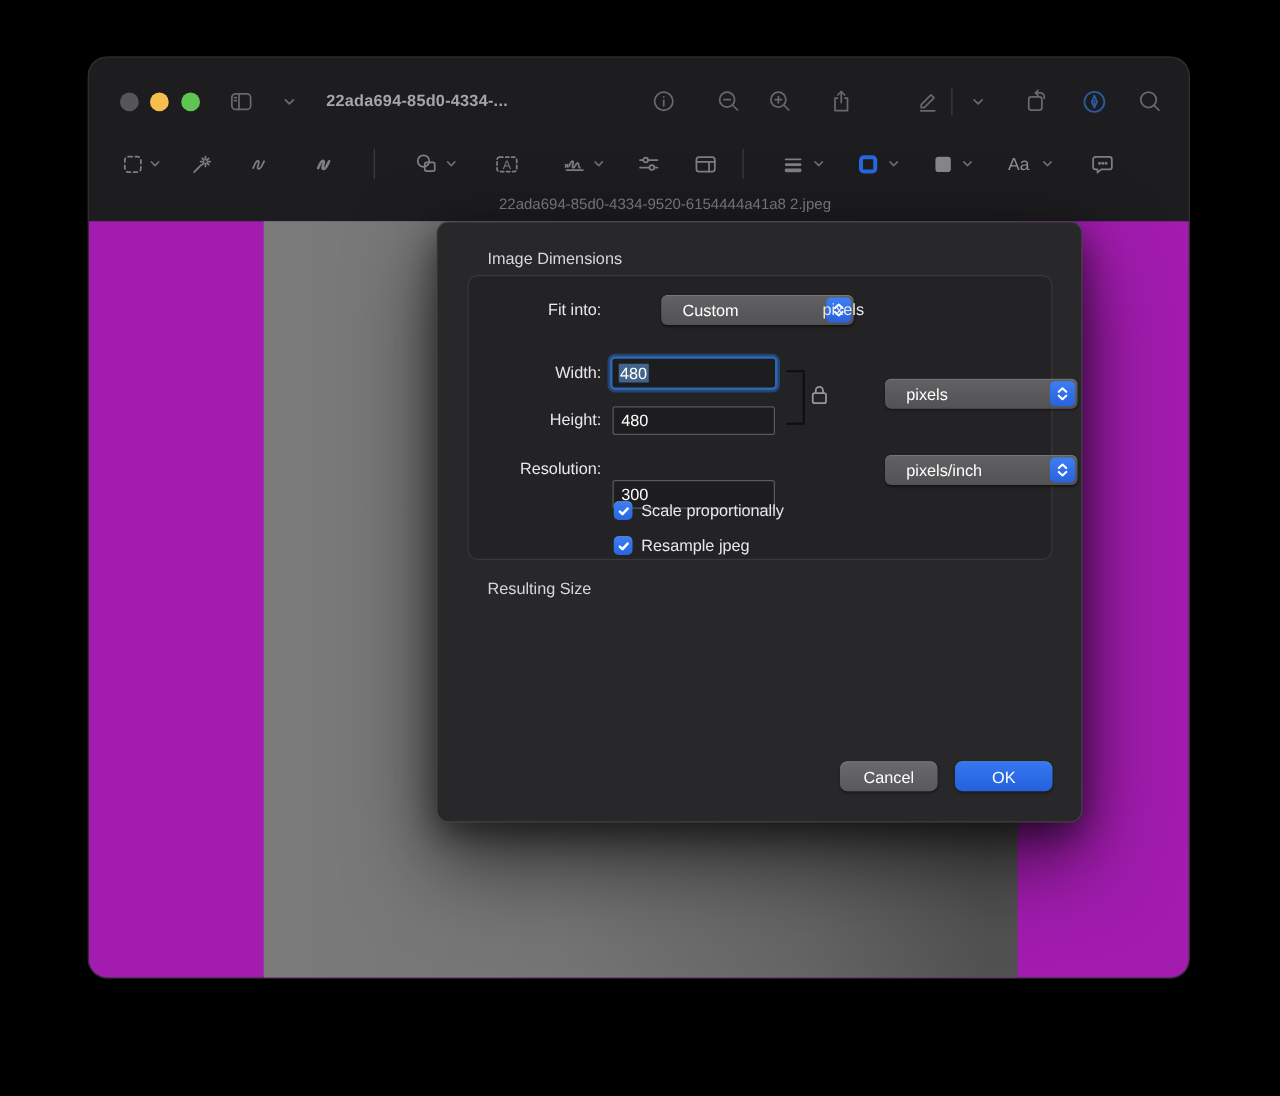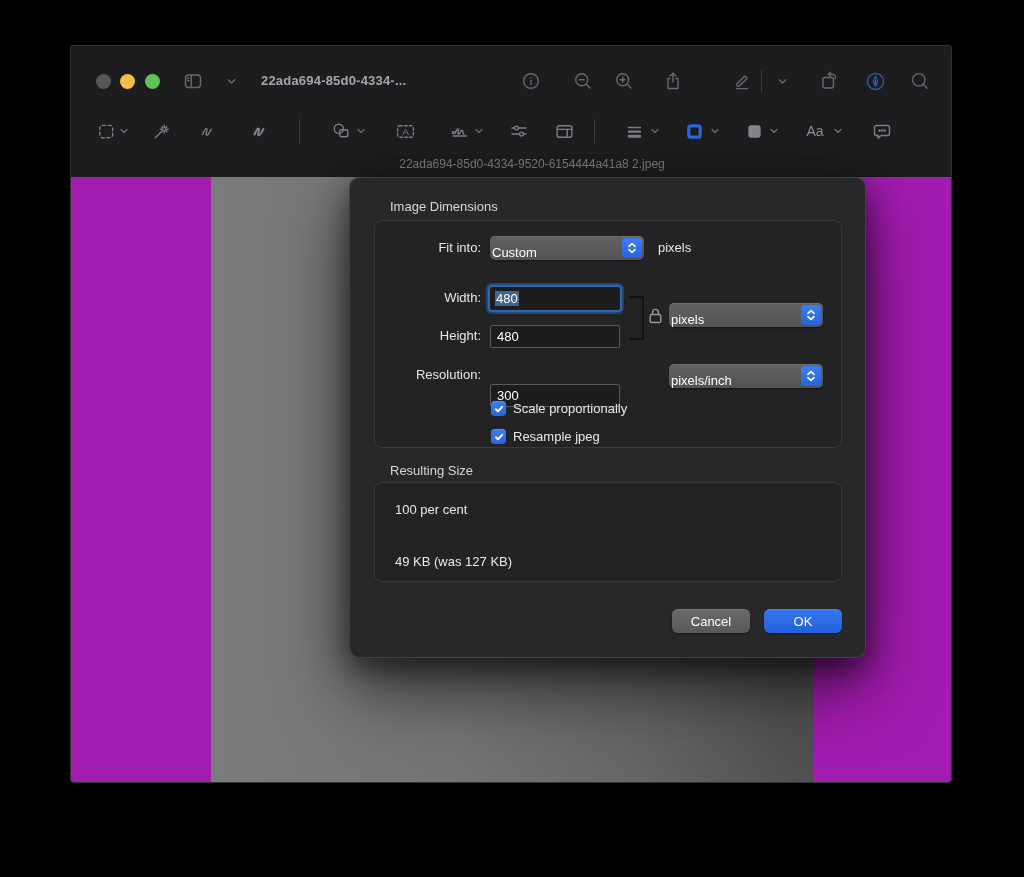--- a/index.html
+++ b/index.html
@@ -1,20 +1,20 @@
 <!DOCTYPE html>
 <html><head>
 <meta charset="utf-8">
 <style>
   * { margin:0; padding:0; box-sizing:border-box; }
   html,body { width:1024px; height:877px; background:#000; font-family:"Liberation Sans","DejaVu Sans",sans-serif; overflow:hidden; }
 
   
   .window { position:absolute; left:70px; top:45px; width:882px; height:738px;
-    background:#1d1d1f; border-radius:4px; border:1px solid rgba(255,255,255,.09);
+    background:#1d1d1f; border-radius:16px; border:1px solid rgba(255,255,255,.09);
     box-shadow:0 22px 60px rgba(0,0,0,.7); overflow:hidden; }
 
   
   .titlebar { position:absolute; left:0; top:0; width:100%; height:60px; }
   .tlight { position:absolute; top:28px; width:15px; height:15px; border-radius:50%; }
   .tl-close { left:25px; background:#565659; }
   .tl-min   { left:49px; background:#f5be4d; }
   .tl-zoom  { left:74px; background:#5fc454; }
 
   .tb-btn { position:absolute; top:21px; width:28px; height:28px; display:flex; align-items:center; justify-content:center; color:#68686d; }
@@ -49,21 +49,21 @@
   .row-label { position:absolute; left:0; width:106px; text-align:right; font-size:13px; color:#e8e8ea; }
   .field { position:absolute; left:115px; width:130px; height:23px; background:#1d1d1f;
     border:1px solid #59595c; border-radius:2px; font-size:13px; color:#fff; padding:0 6px;
     font-family:"Liberation Sans","DejaVu Sans",sans-serif; }
   input.field { outline:none; }
   .field-focused { border:2px solid #2c67b0; border-radius:4px; box-shadow:0 0 0 2px rgba(38,96,176,.55); display:flex; align-items:center; padding:0 5px; }
   .sel-text { background:#44658b; padding:0 1px; }
 
   .popup { position:absolute; height:24px; background:linear-gradient(#626265,#525255);
     border-radius:5px; box-shadow:0 1px 2px rgba(0,0,0,.45), inset 0 .5px 0 rgba(255,255,255,.18);
-    display:flex; align-items:flex-end; font-size:13px; color:#fff; padding-left:2px; }
+    display:flex; align-items:center; font-size:13px; color:#fff; padding-left:17px;margin-left:39px; }
   .popup .cap { position:absolute; right:2px; top:2px; width:20px; height:20px; border-radius:4px;
     background:linear-gradient(#3e7df2,#2663dd); display:flex; align-items:center; justify-content:center; }
   .unit { position:absolute; font-size:13px; color:#e8e8ea; }
 
   .cb-row { position:absolute; left:116px; display:flex; align-items:center; gap:7px; }
   .checkbox { width:15px; height:15px; border-radius:4px; background:linear-gradient(#3e7df2,#2766e0);
     display:flex; align-items:center; justify-content:center; box-shadow:inset 0 .5px 0 rgba(255,255,255,.3); }
   .cb-label { font-size:13px; color:#e8e8ea; }
 
   .bracket { position:absolute; }
@@ -369,23 +369,19 @@
           <span class="checkbox">
             <svg class="ln ic" width="10" height="10" viewBox="0 0 12 12" style="stroke:#fff;stroke-width:2">
                 <path d="M2.3 6.3 4.8 8.8 9.7 3.4"></path>
               </svg>
           </span>
           <span class="cb-label">Resample jpeg</span>
         </div>
       </div>
 
       <span class="dlg-label" style="left:40px;top:285px">Resulting Size</span>
-      <div class="groupbox gb2">
-        <span class="result-line" style="top:19px">100 per cent</span>
-        <span class="result-line" style="top:71px">49 KB (was 127 KB)</span>
-      </div>
 
       <button class="btn btn-cancel">Cancel</button>
       <button class="btn btn-ok">OK</button>
     </div>
   </div>
 
 </div>
 
 </body></html>

